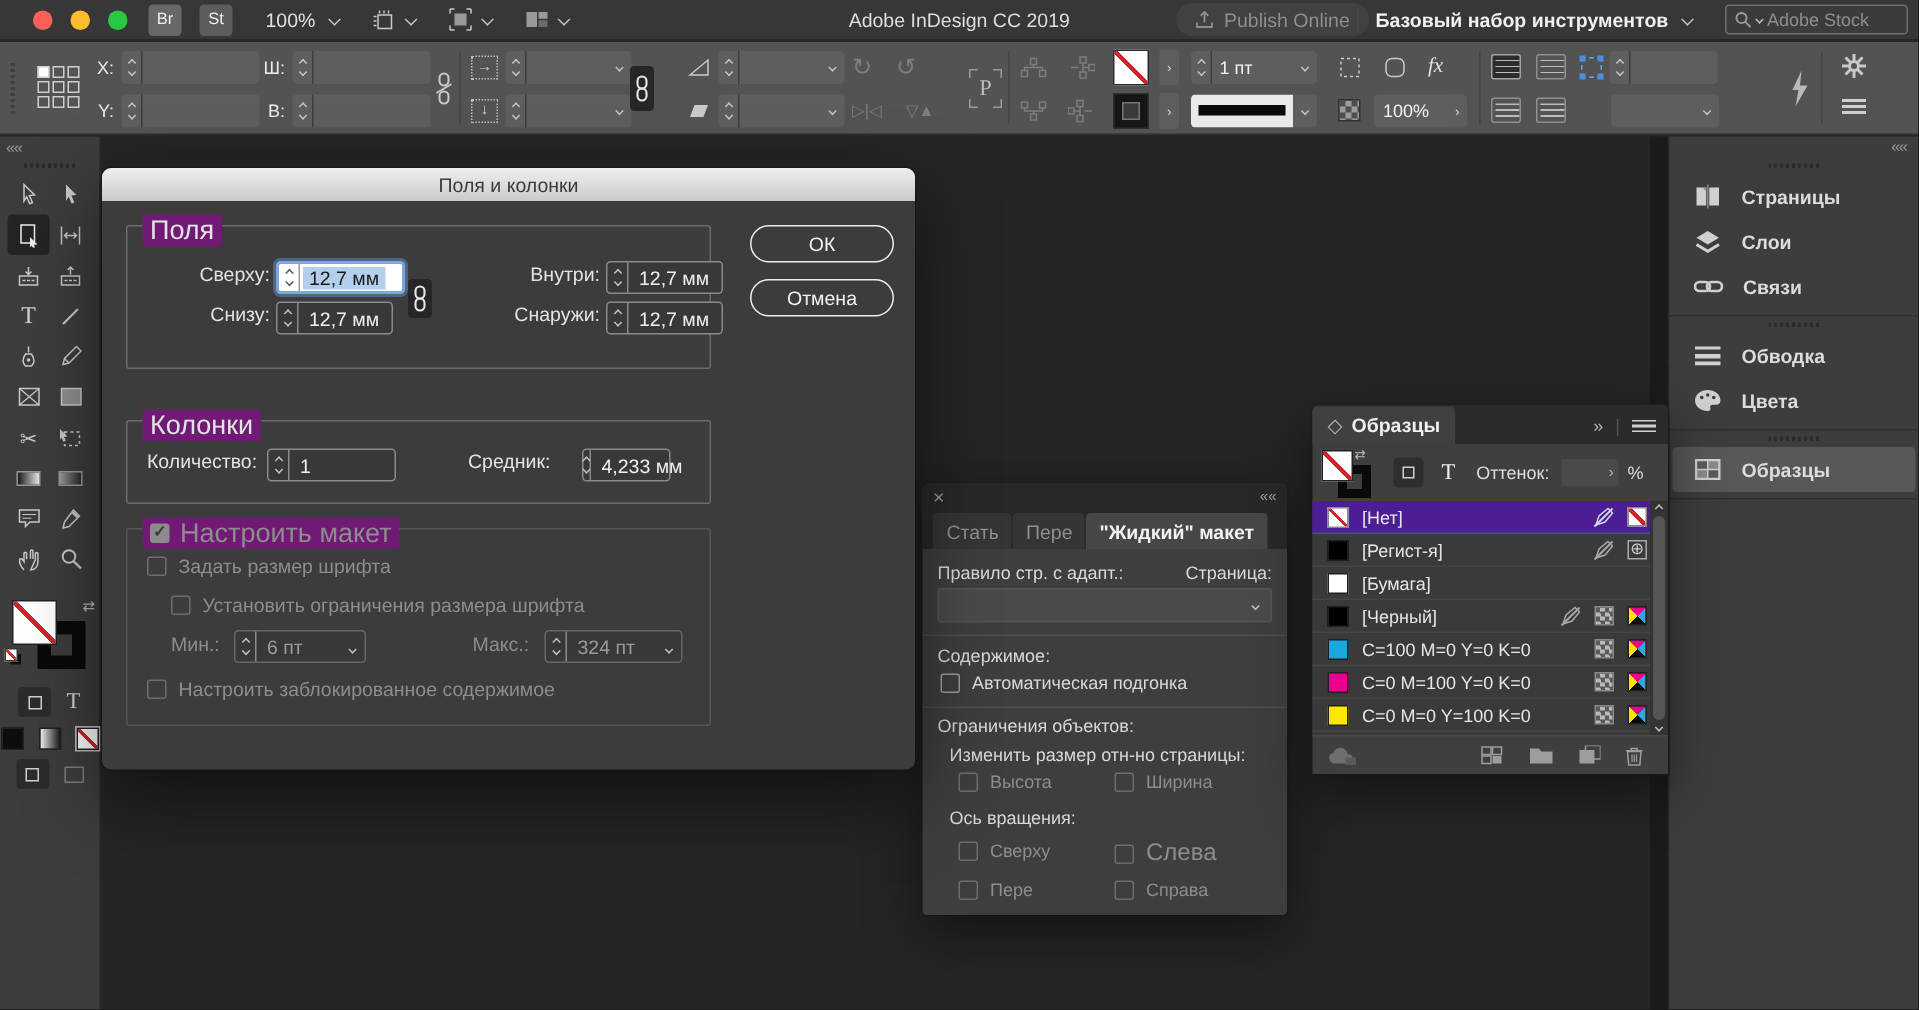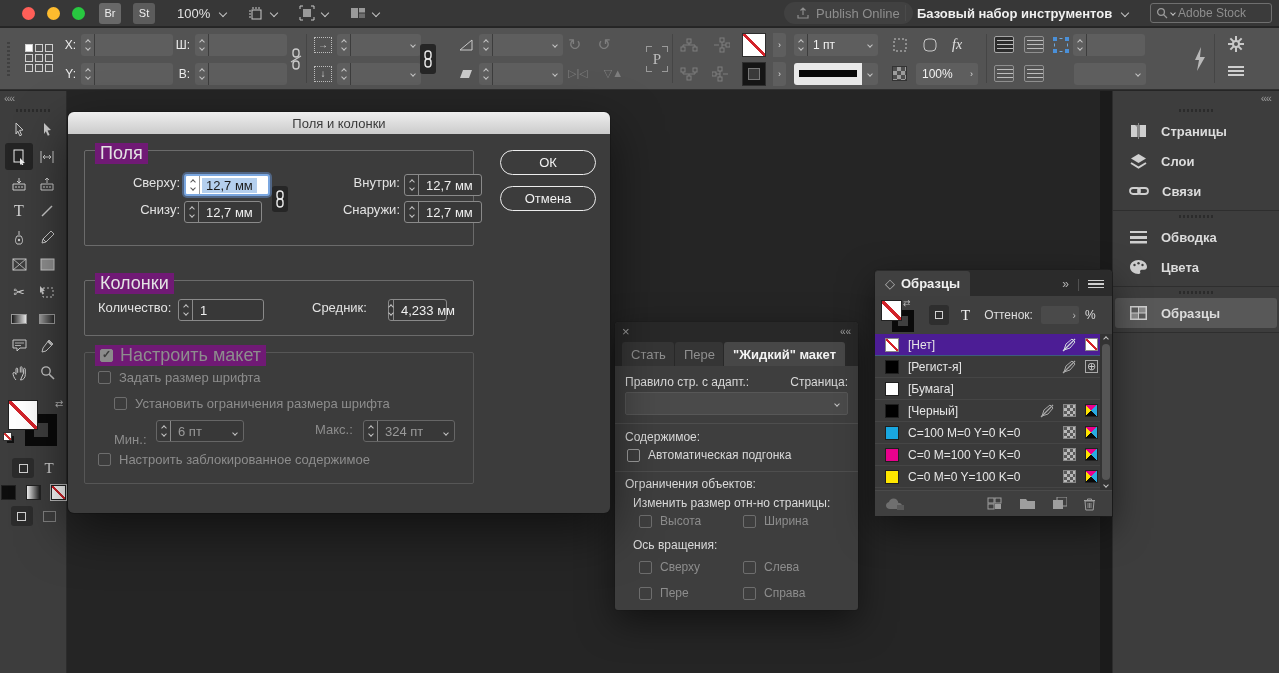--- a/index.html
+++ b/index.html
@@ -195,20 +195,21 @@
       <i class="cv down"></i>
     </div>
     <div class="tbgrp">
       <svg width="16" height="14" viewBox="0 0 16 14">
           <rect x="1" y="2" width="7" height="10" fill="#9a9a9a"></rect>
           <rect x="9" y="2" width="6" height="4.5" fill="#9a9a9a"></rect>
           <rect x="9" y="7.5" width="6" height="4.5" fill="#6d6d6d"></rect>
         </svg>
       <i class="cv down"></i>
     </div>
+    <div class="tbtitle">Adobe InDesign CC 2019</div>
     <div class="publish">
       <svg width="12" height="12" viewBox="0 0 12 12">
           <path d="M6 8V1M3.5 3.5 6 1l2.5 2.5M1 8v3h10V8" stroke="#8e8e8e" fill="none" stroke-width="1.2"></path>
         </svg>
       <span>Publish Online</span>
     </div>
     <div class="tbsep"></div>
     <div class="wsp">
         <span>Базовый набор инструментов</span>
         <i class="cv down"></i>
@@ -803,21 +804,21 @@
         </span>
     </div>
     <div class="ckrow dimtxt" style="left:30px;top:258px">
         <span class="cbx dis"></span>
         <span>Задать размер шрифта</span>
       </div>
     <div class="ckrow dimtxt" style="left:46px;top:284px">
         <span class="cbx dis"></span>
         <span>Установить ограничения размера шрифта</span>
       </div>
-    <div class="drow dimtxt" style="left:46px;top:320px;font-size:13px">
+    <div class="drow dimtxt" style="left:46px;top:310px;font-size:13px">
         <span>Мин.:</span>
       </div>
     <div class="drow" style="left:88px;top:308px">
         <div class="dfld dis" style="width:88px">
           <span class="stp">
             <i class="cv sm up"></i>
             <i class="cv sm down"></i>
           </span>
           <span class="val">6 пт</span>
           <span style="margin-left:auto;padding-right:6px"><i class="cv sm down"></i></span>
@@ -872,21 +873,21 @@
       </div>
     <div class="ckrow dimtxt" style="left:128px;top:192px;font-size:12px">
         <span class="cbx dis"></span>
         <span>Ширина</span>
       </div>
     <span class="lbl dimtxt" style="position:absolute;left:18px;top:216px">Ось вращения:</span>
     <div class="ckrow dimtxt" style="left:24px;top:238px;font-size:12px">
         <span class="cbx dis"></span>
         <span>Сверху</span>
       </div>
-    <div class="ckrow dimtxt" style="left:128px;top:238px;font-size:12px">
+    <div class="ckrow dimtxt" style="left:128px;top:238px;font-size:16px">
         <span class="cbx dis"></span>
         <span>Слева</span>
       </div>
     <div class="ckrow dimtxt" style="left:24px;top:264px;font-size:12px">
         <span class="cbx dis"></span>
         <span>Пере</span>
       </div>
     <div class="ckrow dimtxt" style="left:128px;top:264px;font-size:12px">
         <span class="cbx dis"></span>
         <span>Справа</span>

